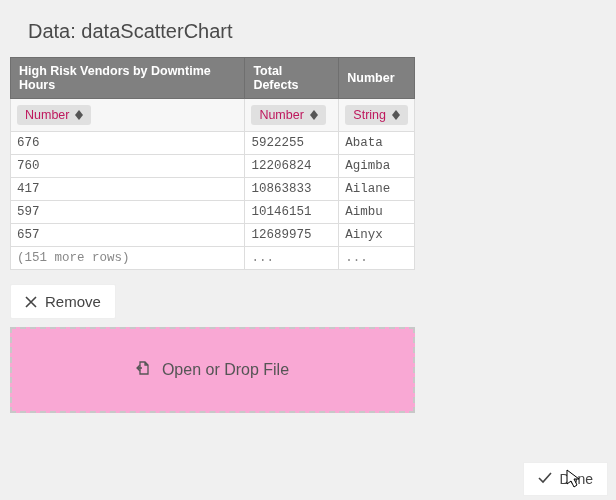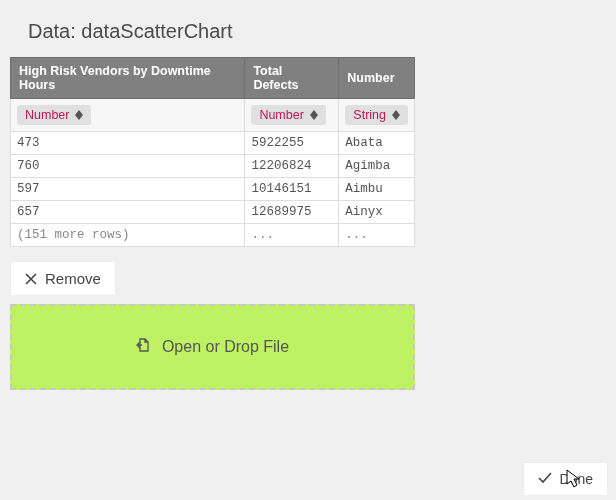--- a/index.html
+++ b/index.html
@@ -82,21 +82,21 @@
   width: 405px;
   height: 86px;
   display: flex;
   align-items: center;
   justify-content: center;
   gap: 10px;
   color: #555;
   font-size: 16px;
   margin-top: 8px;
   cursor: pointer;
-  background: #bef264;
+  background: #f9a8d4;
 }
 .done-btn {
   position: absolute;
   right: 8px;
   bottom: 4px;
   background: #fff;
   border: 1px solid #eee;
   padding: 8px 14px;
   display: inline-flex;
   align-items: center;
@@ -163,28 +163,33 @@
               <svg width="8" height="5" viewBox="0 0 8 5">
                   <polygon points="0,0 8,0 4,5" fill="#555"></polygon>
                 </svg>
             </span>
           </span>
         </td>
       </tr>
     </thead>
     <tbody>
       <tr>
-        <td>473</td>
+        <td>676</td>
         <td>5922255</td>
         <td>Abata</td>
       </tr>
       <tr>
         <td>760</td>
         <td>12206824</td>
         <td>Agimba</td>
+      </tr>
+      <tr>
+        <td>417</td>
+        <td>10863833</td>
+        <td>Ailane</td>
       </tr>
       <tr>
         <td>597</td>
         <td>10146151</td>
         <td>Aimbu</td>
       </tr>
       <tr>
         <td>657</td>
         <td>12689975</td>
         <td>Ainyx</td>

